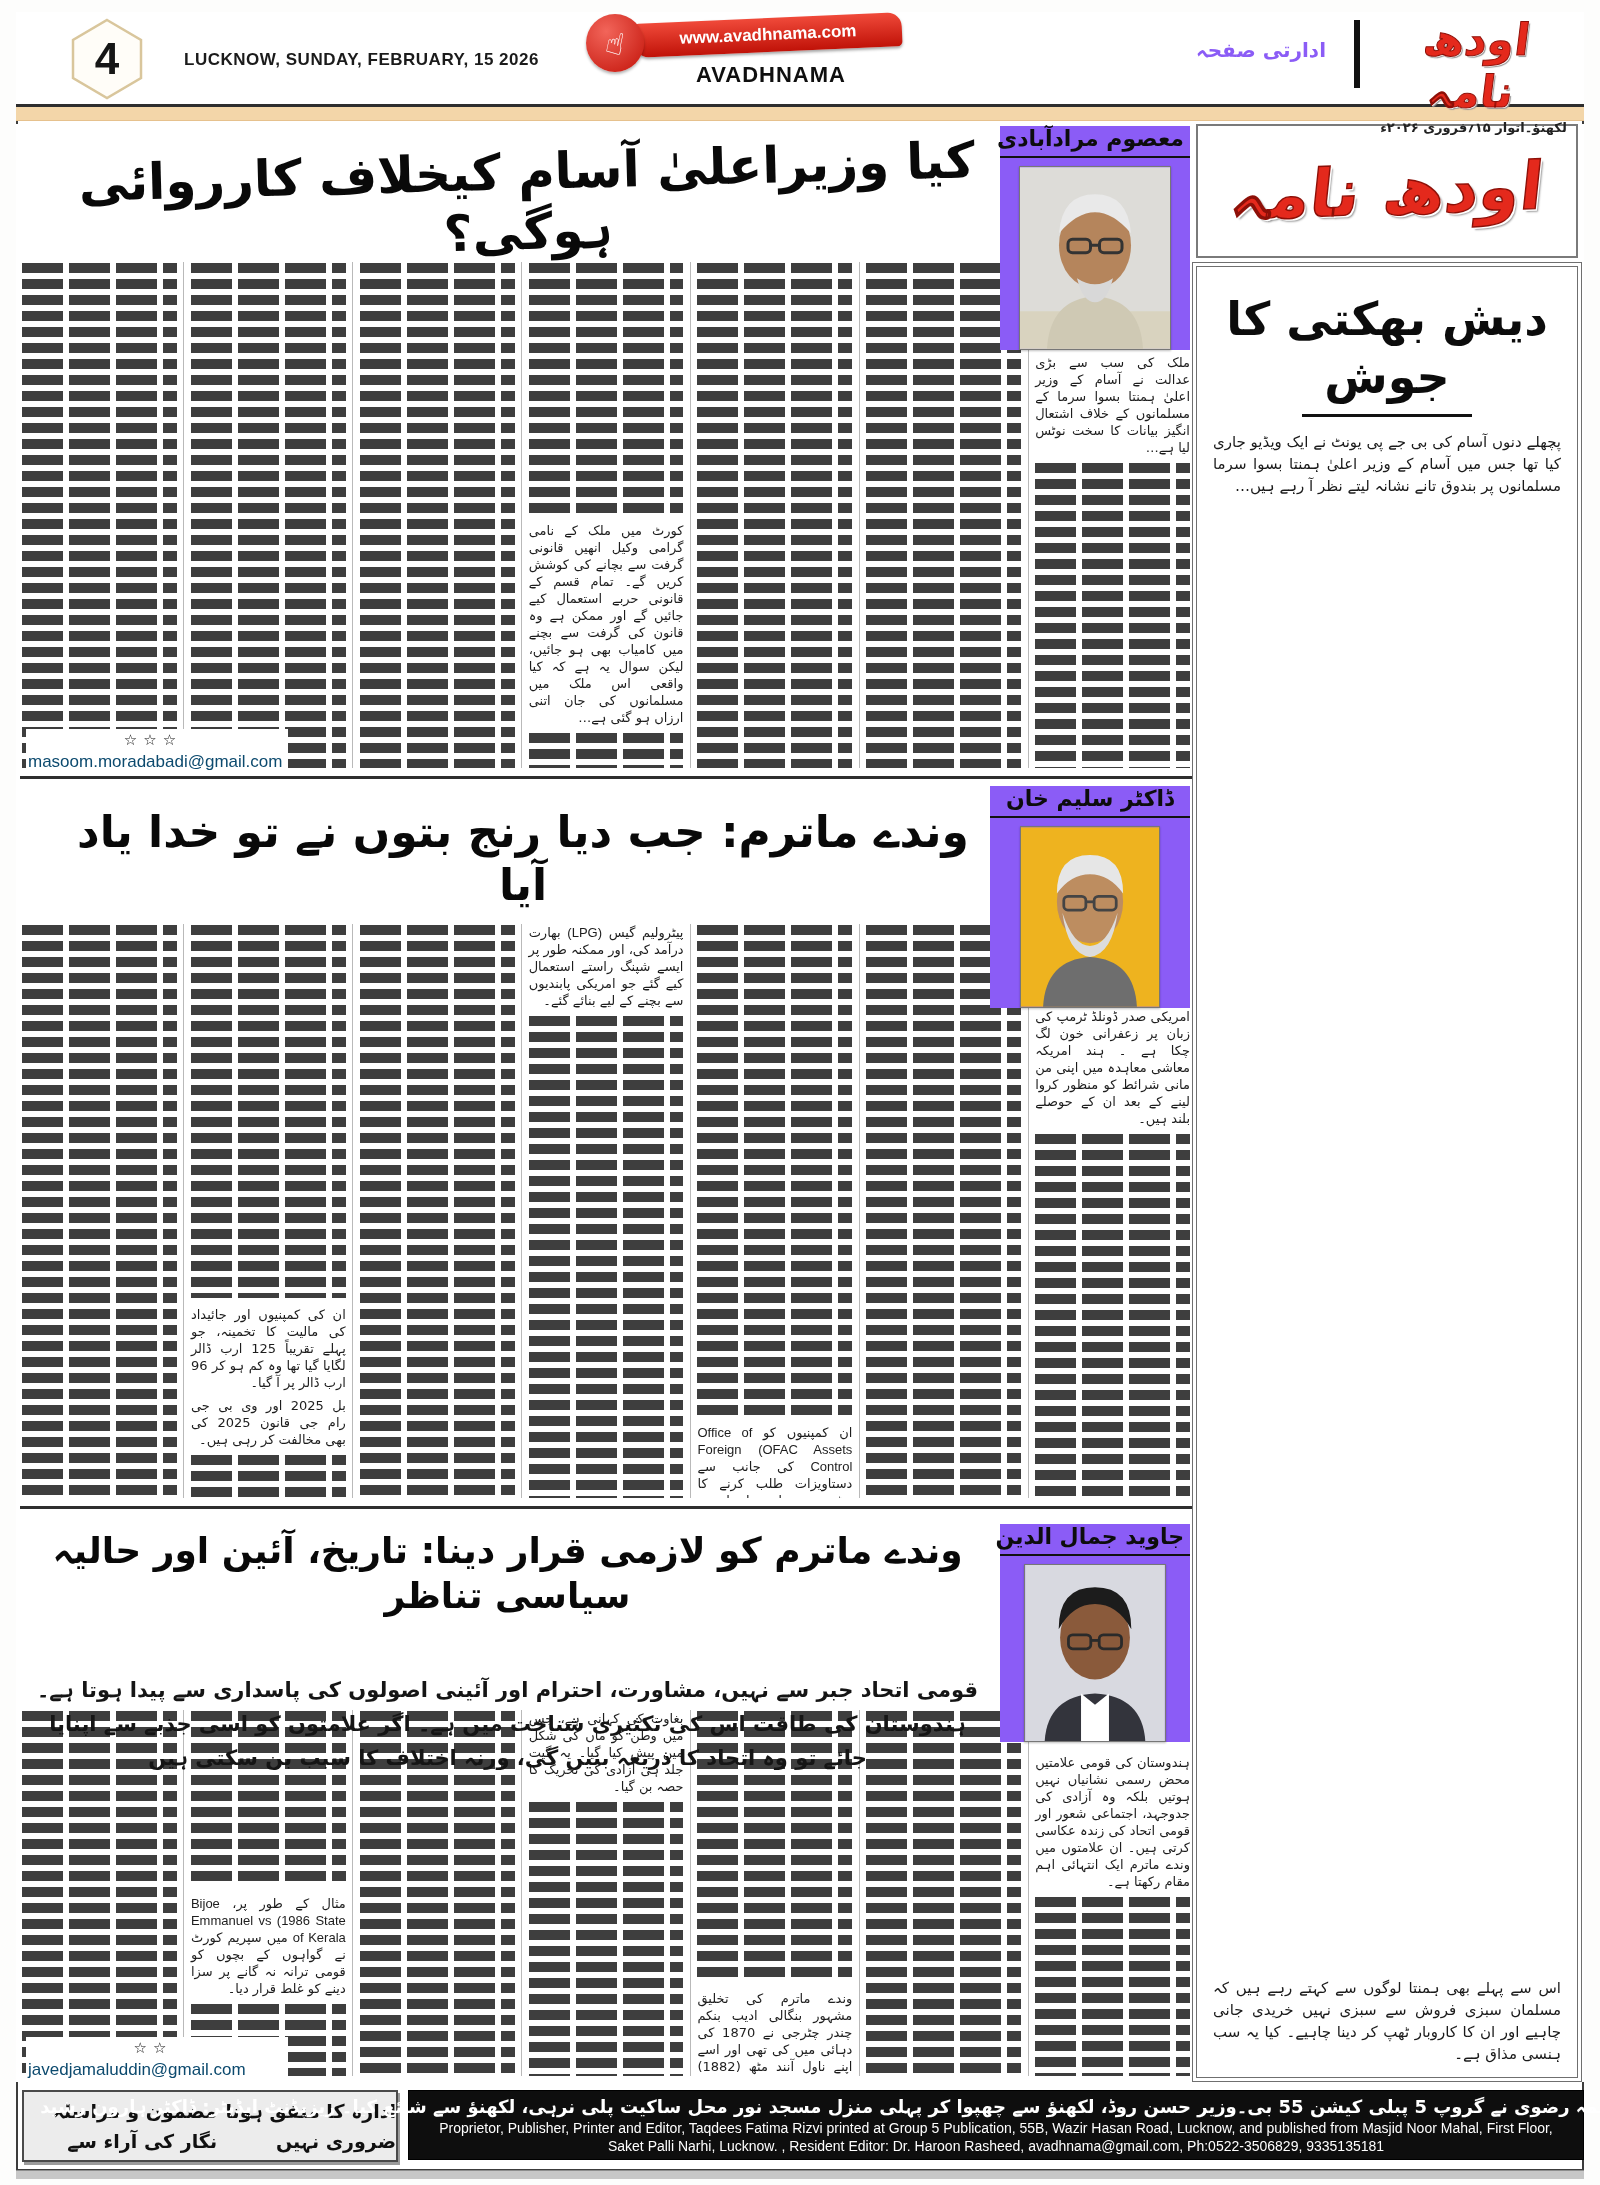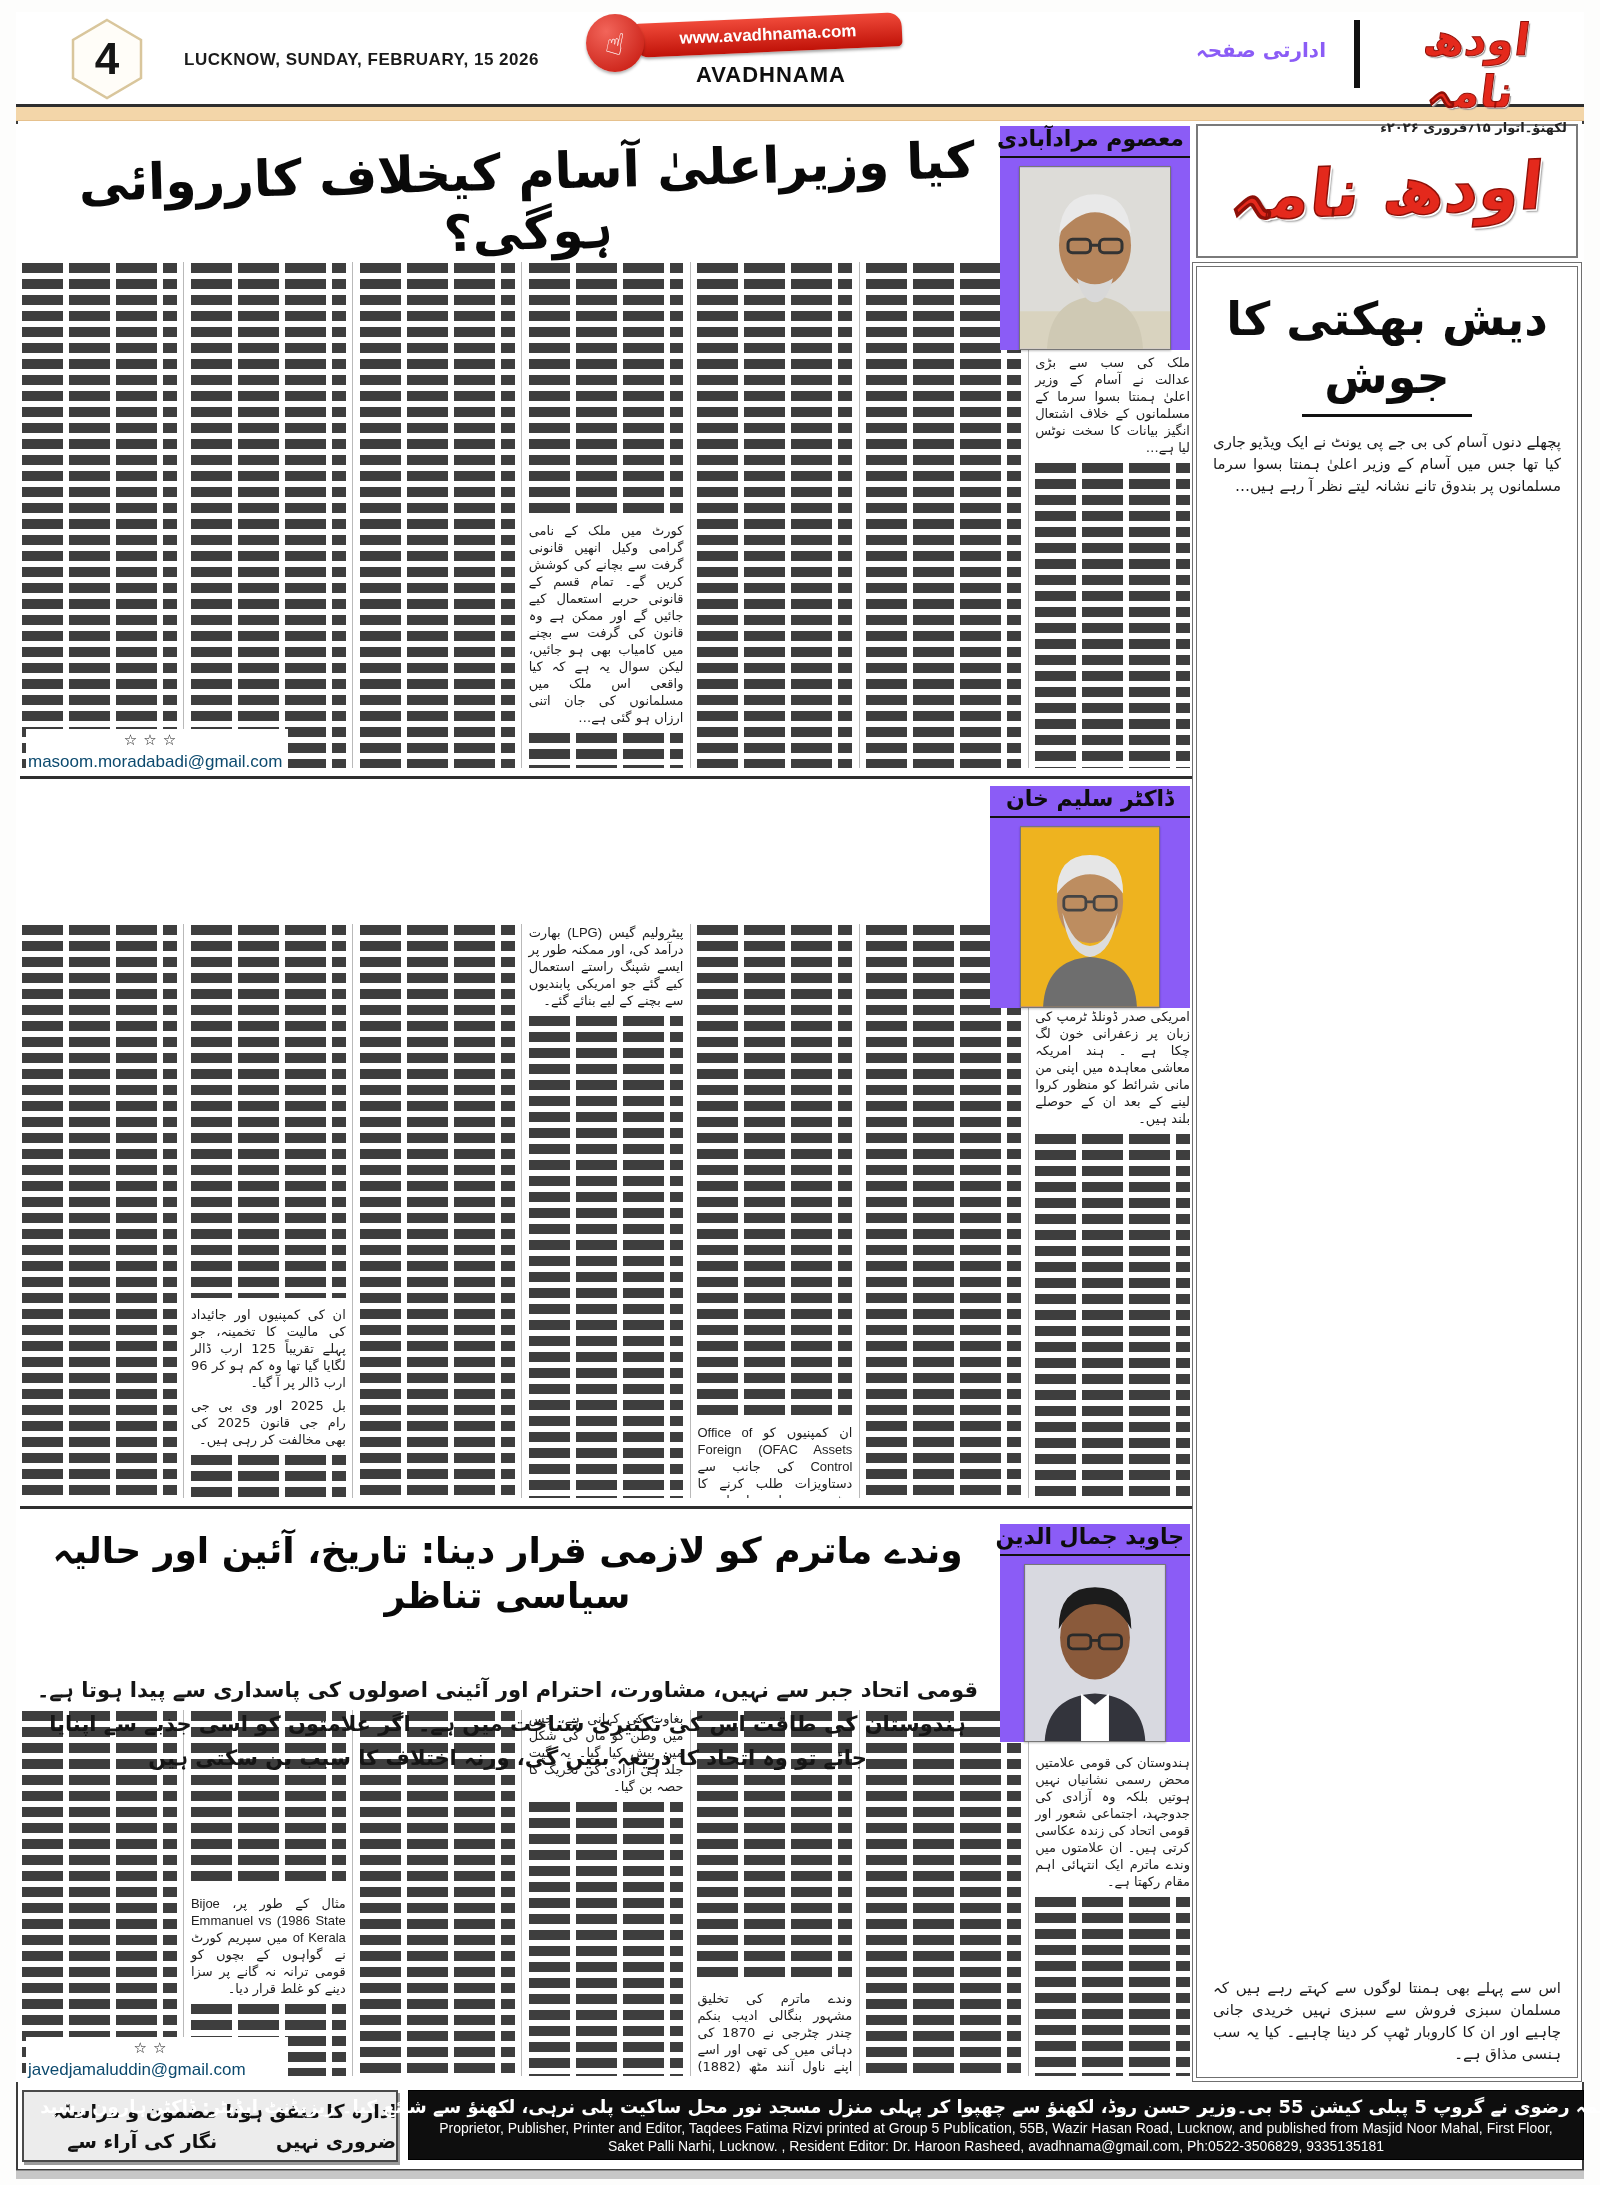--- a/index.html
+++ b/index.html
@@ -184,20 +184,21 @@
             <rect width="100" height="130" fill="#eeb31f"></rect>
             <path d="M16 130 Q18 96 50 94 Q82 96 84 130 Z" fill="#6e6e6e"></path>
             <ellipse cx="50" cy="54" rx="24" ry="30" fill="#bd8d60"></ellipse>
             <path d="M26 48 Q26 20 50 20 Q74 20 74 48 Q64 34 50 34 Q36 34 26 48 Z" fill="#e6e6e6"></path>
             <path d="M30 62 Q34 92 50 94 Q66 92 70 62 Q62 86 50 86 Q38 86 30 62 Z" fill="#dcdcdc"></path>
             <rect x="31" y="50" width="16" height="10" rx="3" fill="none" stroke="#444" stroke-width="2"></rect>
             <rect x="53" y="50" width="16" height="10" rx="3" fill="none" stroke="#444" stroke-width="2"></rect>
             <line x1="47" y1="54" x2="53" y2="54" stroke="#444" stroke-width="2"></line>
           </svg>
         </div>
+        <div class="headline" style="top:22px;right:218px;left:52px;font-size:44px;line-height:1.2;">وندے ماترم: جب دیا رنج بتوں نے تو خدا یاد آیا</div>
         <div class="body-cols cols7" style="top:140px;left:2px;right:2px;bottom:8px;">
           <div class="spacer" style="height:84px;"></div>
           <p>امریکی صدر ڈونلڈ ٹرمپ کی زبان پر زعفرانی خون لگ چکا ہے ۔ ہند امریکہ معاشی معاہدہ میں اپنی من مانی شرائط کو منظور کروا لینے کے بعد ان کے حوصلے بلند ہیں۔</p>
           <div class="fill" style="height:1520px;"></div>
           <p>
             <span>ان کمپنیوں کو</span>
             <span class="ltr">Office of Foreign</span>
             <span class="ltr">(OFAC Assets Control</span>
             <span>کی جانب سے دستاویزات طلب کرنے کا نوٹس موصول ہوا۔ ان پر الزام ہے کہ ان سے وابستہ کمپنیوں نے ایران سے مائع پیٹرولیم گیس</span>
             <span class="ltr">(LPG)</span>

